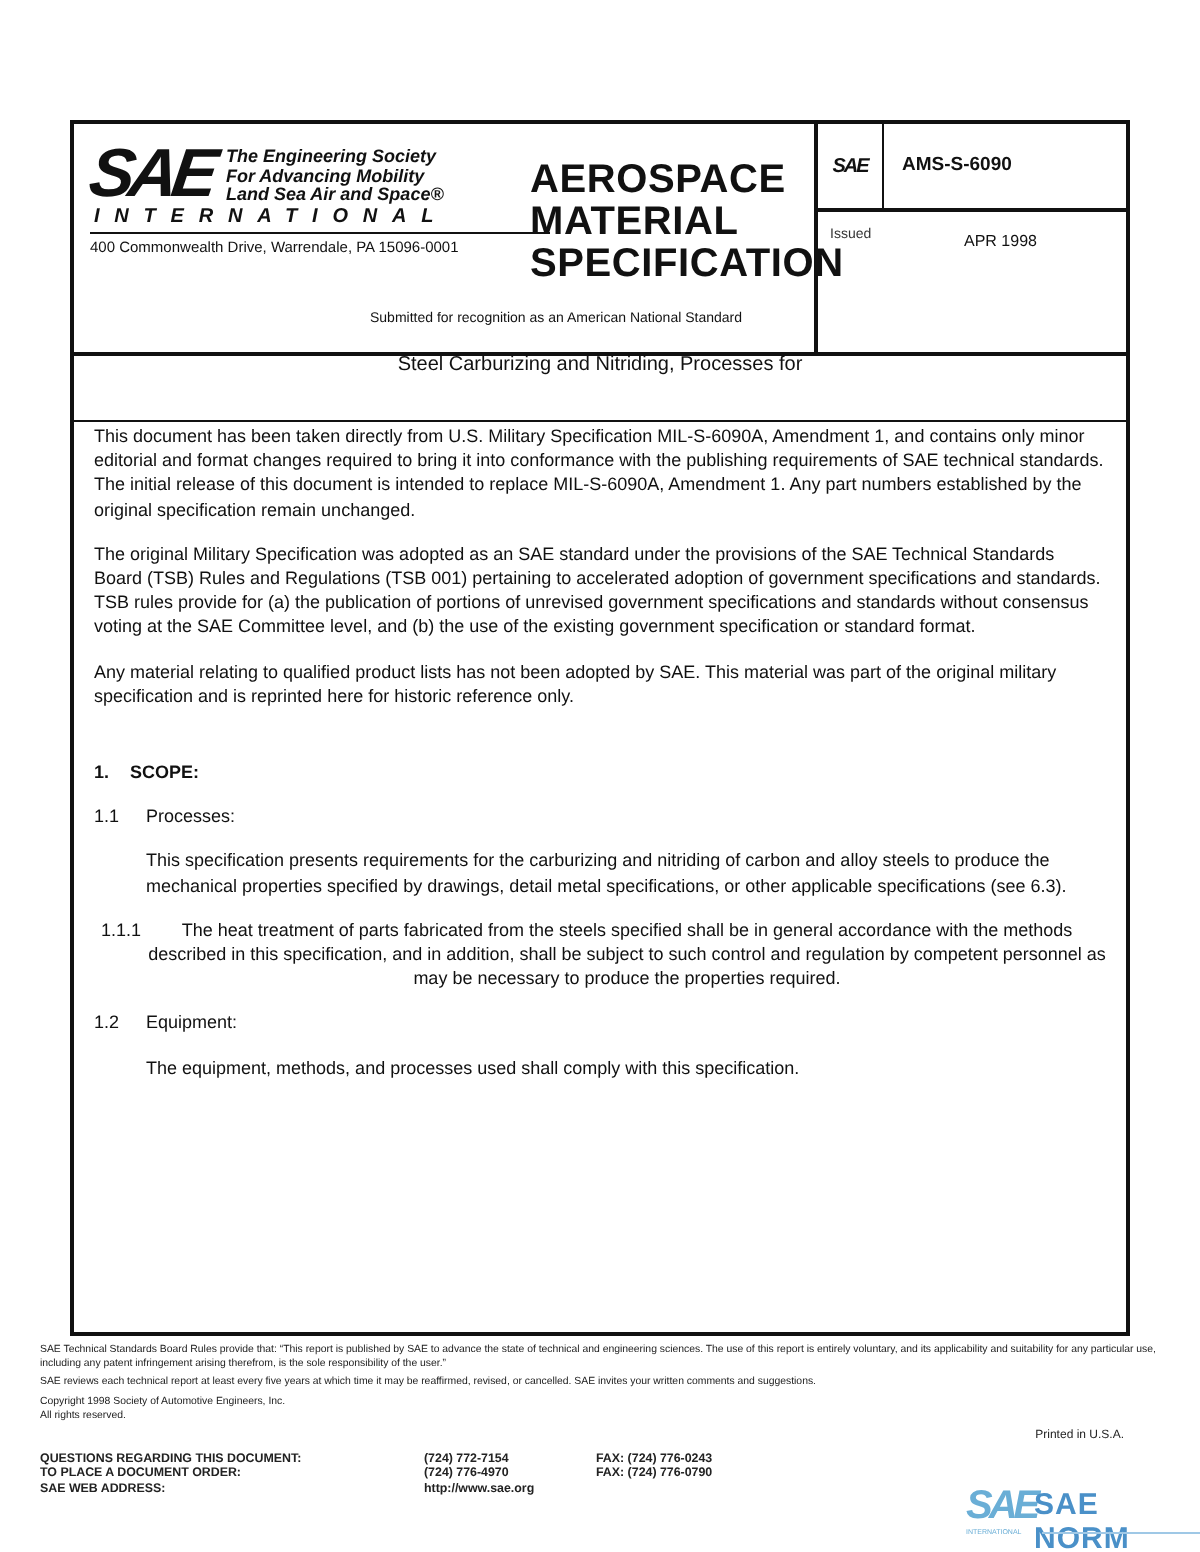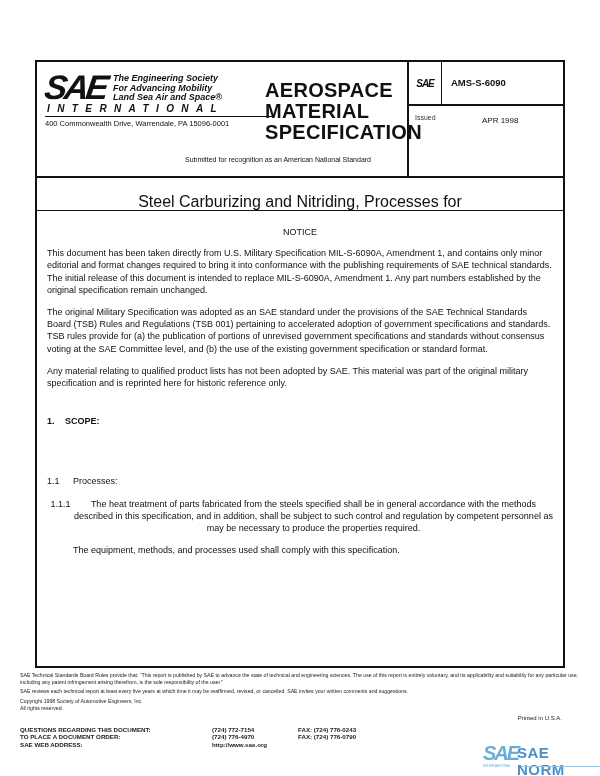--- a/index.html
+++ b/index.html
@@ -1,20 +1,20 @@
 <!DOCTYPE html>
 <html><head>
 <meta charset="utf-8">
 <style>
   html, body { margin:0; padding:0; background:#ffffff; }
   body { width:600px; height:776px; position:relative; overflow:hidden; font-family:"Liberation Sans", sans-serif; color:#111; }
   .frame { position:absolute; left:35px; top:60px; width:530px; height:608px; border:2px solid #111; box-sizing:border-box; }
   .hdr { position:absolute; left:0; top:0; width:526px; height:114px; }
   .hdr-div { position:absolute; left:0; top:114px; width:526px; height:2px; background:#111; }
-  .title-row { position:absolute; left:0; top:124px; width:526px; height:32px; display:flex; align-items:center; justify-content:center; font-size:16px; }
+  .title-row { position:absolute; left:0; top:104px; width:526px; height:32px; display:flex; align-items:center; justify-content:center; font-size:10px; }
   .title-div { position:absolute; left:0; top:148px; width:526px; height:1px; background:#111; }
   .logo-block { position:absolute; left:8px; top:10px; width:225px; }
   .sae-mark { position:absolute; left:0; top:0; font-family:"Liberation Sans", sans-serif; font-weight:bold; font-style:italic; font-size:34px; letter-spacing:-3px; line-height:30px; transform:skewX(-8deg); }
   .society { position:absolute; left:68px; top:2px; font-size:9px; font-weight:bold; font-style:italic; line-height:9.5px; }
   .intl { position:absolute; left:2px; top:31px; font-size:10px; font-weight:bold; font-style:italic; letter-spacing:7.4px; }
   .logo-rule { position:absolute; left:0; top:44px; width:230px; height:1px; background:#111; }
   .addr { position:absolute; left:0; top:47px; font-size:7.5px; white-space:nowrap; }
   .spec-title { position:absolute; left:228px; top:18px; font-size:20px; font-weight:bold; line-height:21px; letter-spacing:0.3px; }
   .submitted { position:absolute; left:148px; top:94px; font-size:7px; white-space:nowrap; }
   .vdiv { position:absolute; left:370px; top:0; width:2px; height:114px; background:#111; }
@@ -22,21 +22,21 @@
   .ams-sae { position:absolute; left:0; top:0; width:32px; height:42px; border-right:1px solid #111; display:flex; align-items:center; justify-content:center; font-weight:bold; font-style:italic; font-size:10px; letter-spacing:-1px; }
   .ams-num { position:absolute; left:42px; top:15px; font-size:9.5px; font-weight:bold; }
   .issued-lbl { position:absolute; left:378px; top:52px; font-size:7px; color:#333; }
   .issued-val { position:absolute; left:445px; top:54px; font-size:8px; }
   .body { position:absolute; left:10px; top:150px; width:506px; font-size:9px; line-height:12.2px; }
   .notice-h { text-align:center; margin-top:14px; margin-bottom:9px; font-size:9px; }
   .para { margin:0 0 10px 0; }
   .sec { margin:0; }
   .sec1 { margin-top:26px; margin-bottom:10px;font-weight:bold; }
   .num { display:inline-block; width:18px; }
-  .num2 { display:inline-block; width:26px;margin-top:38px; }
+  .num2 { display:inline-block; width:26px; }
   .num3 { display:inline-block; width:27px; vertical-align:top; }
   .indent { margin-left:26px; }
   .hang { display:flex; margin-bottom:10px;text-align:center; }
   .hang .txt { flex:1; }
   .foot { position:absolute; left:20px; top:672px; width:575px; font-size:5.2px; line-height:7.2px; color:#222; }
   .foot p { margin:0 0 2px 0; }
   .printed { position:absolute; right:38px; top:715px; font-size:6px; color:#222; }
   .contact { position:absolute; left:20px; top:726px; font-size:6.2px; line-height:7.4px; font-weight:bold; color:#222; }
   .contact .row { display:flex; }
   .c1 { width:192px; }
@@ -76,35 +76,38 @@
       <div class="ams-num">AMS-S-6090</div>
     </div>
     <div class="issued-lbl">Issued</div>
     <div class="issued-val">APR 1998</div>
   </div>
   <div class="hdr-div"></div>
   <div class="title-row">Steel Carburizing and Nitriding, Processes for</div>
   <div class="title-div"></div>
 
   <div class="body">
-    <div class="notice-h">NOTICE</div>
     <p class="para">This document has been taken directly from U.S. Military Specification MIL-S-6090A, Amendment 1, and contains only minor editorial and format changes required to bring it into conformance with the publishing requirements of SAE technical standards.  The initial release of this document is intended to replace MIL-S-6090A, Amendment 1.  Any part numbers established by the original specification remain unchanged.</p>
     <p class="para">The original Military Specification was adopted as an SAE standard under the provisions of the SAE Technical Standards Board (TSB) Rules and Regulations (TSB 001) pertaining to accelerated adoption of government specifications and standards.  TSB rules provide for (a) the publication of portions of unrevised government specifications and standards without consensus voting at the SAE Committee level, and (b) the use of the existing government specification or standard format.</p>
     <p class="para">Any material relating to qualified product lists has not been adopted by SAE.  This material was part of the original military specification and is reprinted here for historic reference only.</p>
 
     <div class="sec sec1">
       <span class="num">1.</span><span>SCOPE:</span>
     </div>
     <div class="sec" style="margin-bottom:10px">
       <span class="num2">1.1</span><span>Processes:</span>
     </div>
+    <p class="para indent">This specification presents requirements for the carburizing and nitriding of carbon and alloy steels to produce the mechanical properties specified by drawings, detail metal specifications, or other applicable specifications (see 6.3).</p>
 
     <div class="hang">
       <span class="num3">1.1.1</span>
       <span class="txt">The heat treatment of parts fabricated from the steels specified shall be in general accordance with the methods described in this specification, and in addition, shall be subject to such control and regulation by competent personnel as may be necessary to produce the  properties required.</span>
+    </div>
+    <div class="sec" style="margin-bottom:10px">
+      <span class="num2">1.2</span><span>Equipment:</span>
     </div>
     <p class="para indent">The equipment, methods, and processes used shall comply with this specification.</p>
   </div>
 </div>
 
 <div class="foot">
   <p>SAE Technical Standards Board Rules provide that: “This report is published by SAE to advance the state of technical and engineering sciences.  The use of this report is entirely voluntary, and its applicability and suitability for any particular use, including any patent infringement arising therefrom, is the sole responsibility of the user.”</p>
   <p>SAE reviews each technical report at least every five years at which time it may be reaffirmed, revised, or cancelled. SAE invites your written comments and suggestions.</p>
   <p style="margin:0">Copyright 1998 Society of Automotive Engineers, Inc.</p>
   <p style="margin:0">All rights reserved.</p>

